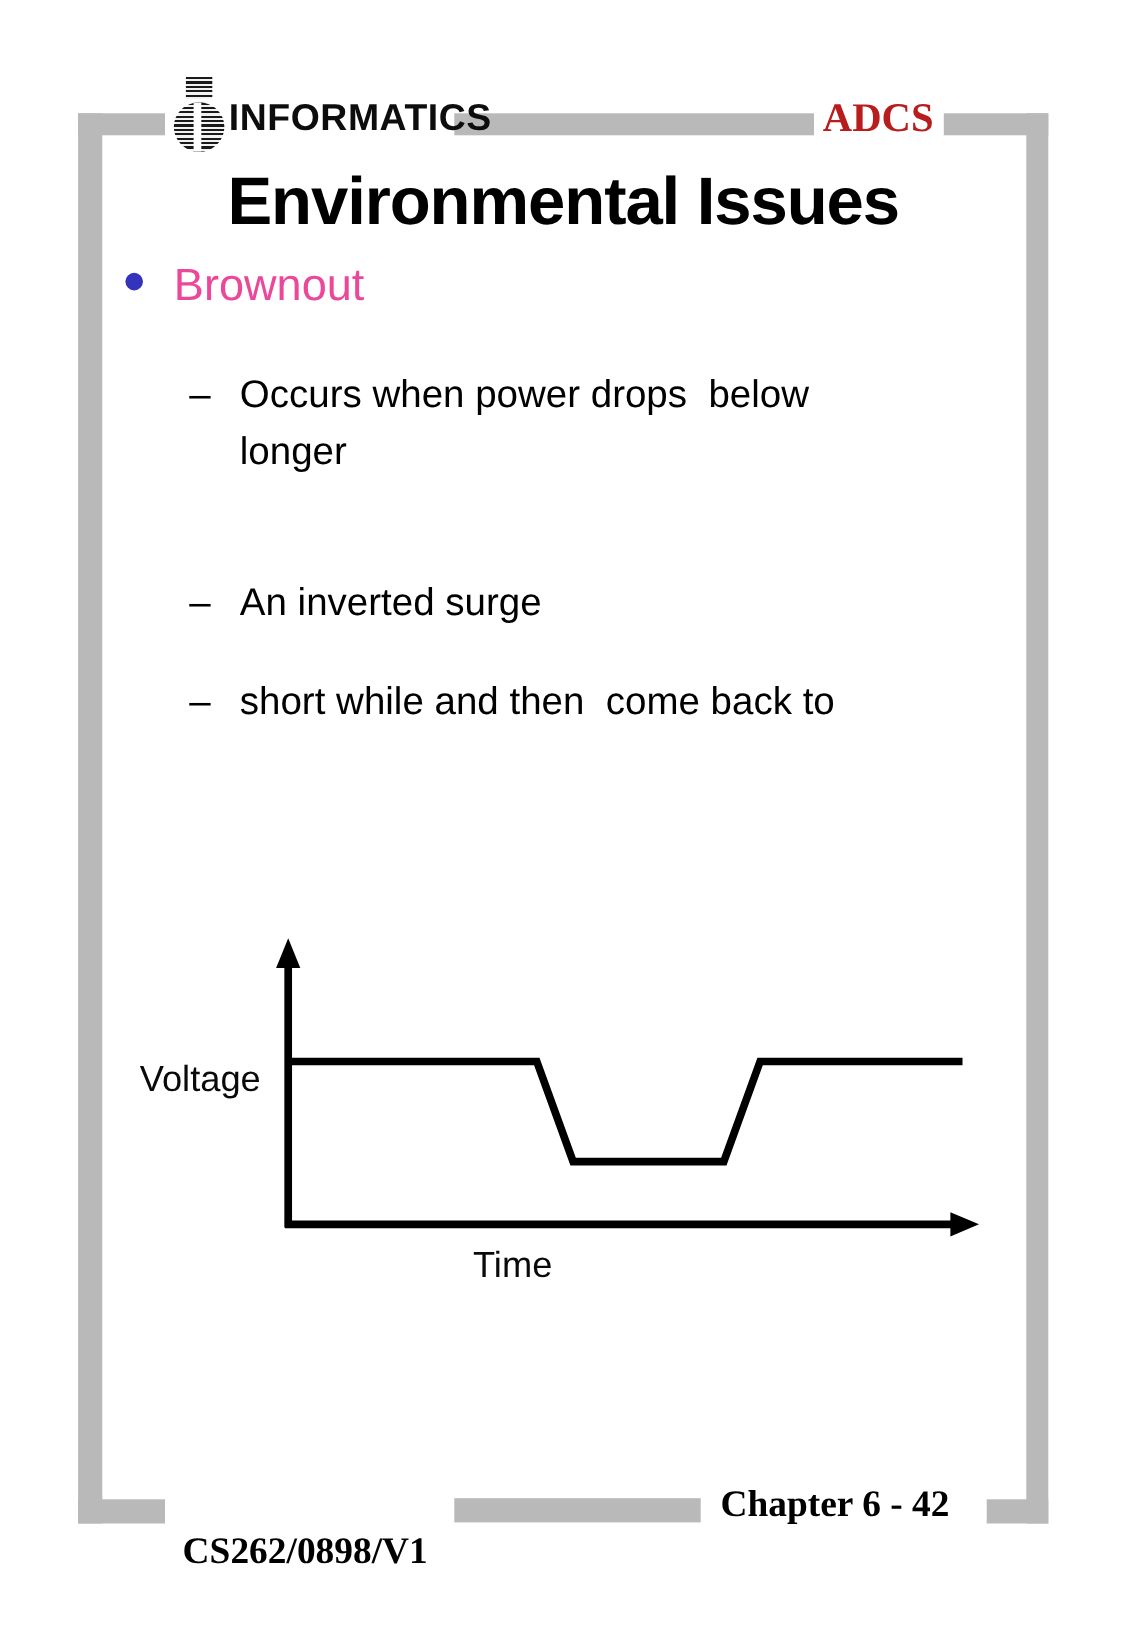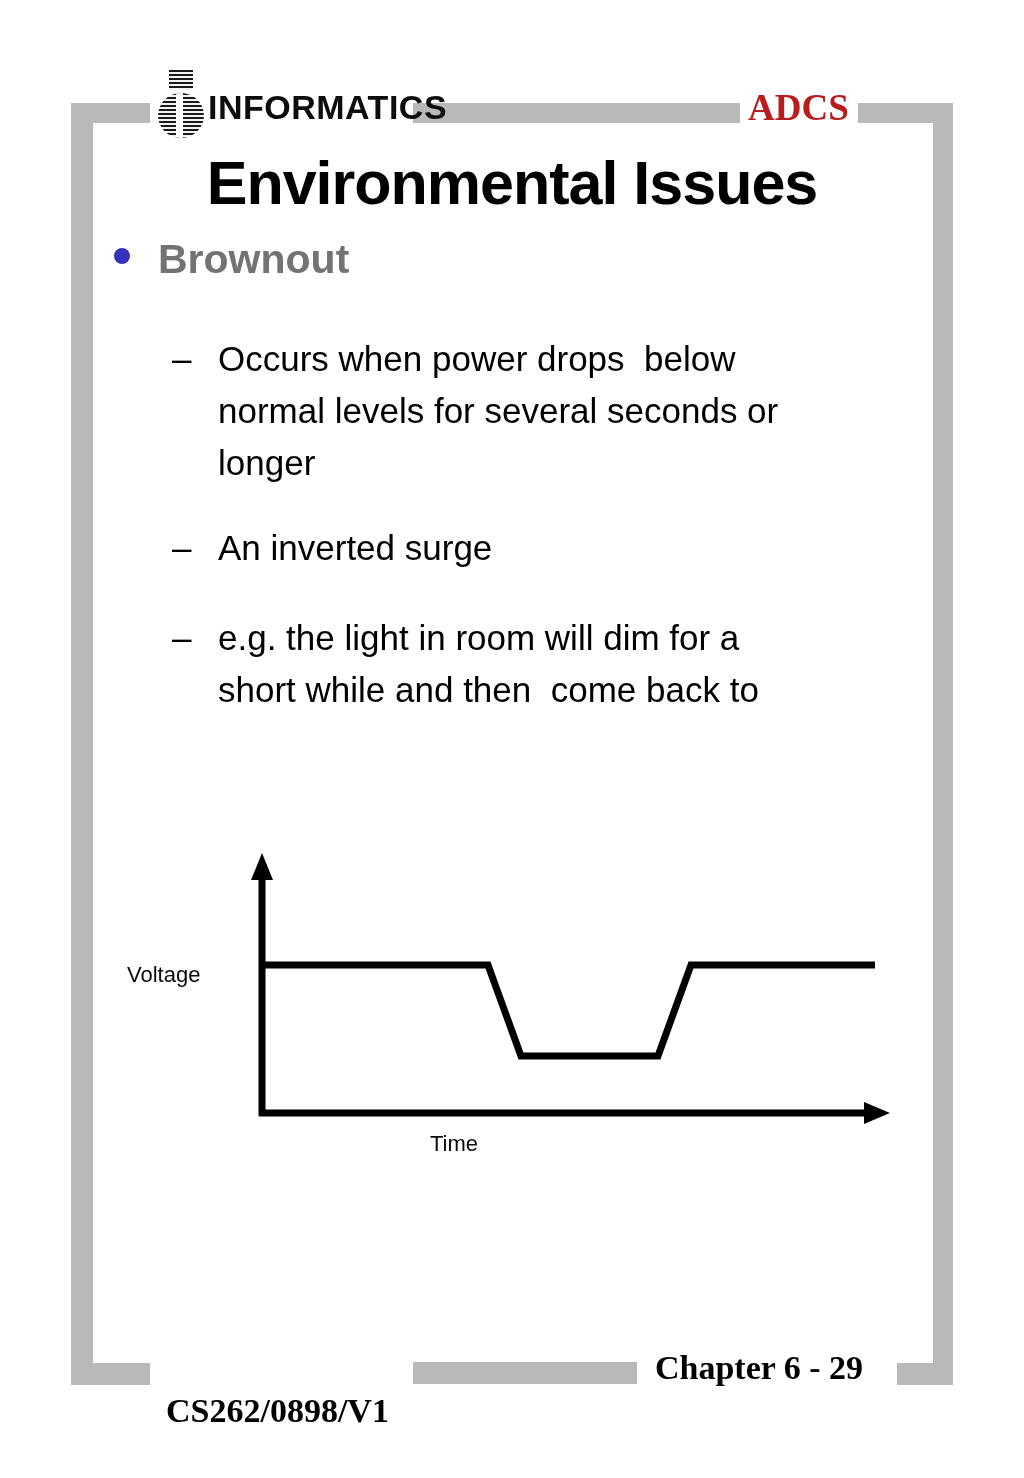--- a/index.html
+++ b/index.html
@@ -32,30 +32,30 @@
   .title{
     position:absolute;left:72px;top:148px;width:880px;text-align:center;
     font-size:61px;font-weight:700;letter-spacing:-1px;
   }
   .main-bullet{position:absolute;left:110px;top:236px;}
   .main-bullet .dot{
     position:absolute;left:4px;top:12px;width:16px;height:16px;border-radius:50%;
     background:#3333bb;
   }
   .main-bullet .label{
-    position:absolute;left:48px;top:0;font-size:41px;font-weight:700;
-    color:#737373;white-space:nowrap;
+    position:absolute;left:48px;top:0;font-size:41px;font-weight:400;
+    color:#ec4899;white-space:nowrap;
   }
   .sub-bullet{position:absolute;left:172px;width:730px;font-size:35px;line-height:52px;}
   .sub-bullet .dash{position:absolute;left:0;top:0;}
   .sub-lines{position:absolute;left:46px;top:0;width:690px;}
   .sub-line{white-space:pre;}
   
   .chart-svg{position:absolute;left:100px;top:848px;}
-  .axis-label{position:absolute;font-size:22px;color:#0a0a0a;}
+  .axis-label{position:absolute;font-size:33px;color:#0a0a0a;}
   .label-voltage{left:127px;top:962px;}
   .label-time{left:430px;top:1131px;width:212px;text-align:left;}
   
   .footer-left{
     position:absolute;left:166px;top:1392px;font-size:34px;font-weight:700;
     font-family:"Liberation Serif", serif;white-space:nowrap;text-align:center;
   }
   .footer-right{
     position:absolute;left:655px;top:1349px;font-size:34px;font-weight:700;
     font-family:"Liberation Serif", serif;white-space:nowrap;
@@ -87,47 +87,45 @@
 
   <div class="main-bullet">
     <span class="dot"></span>
     <span class="label">Brownout</span>
   </div>
 
   <div class="sub-bullet" style="top:333px;">
     <span class="dash">–</span>
     <div class="sub-lines">
       <div class="sub-line">Occurs when power drops  below</div>
-      <div class="sub-line">normal levels for several seconds or</div>
       <div class="sub-line">longer</div>
     </div>
   </div>
 
   <div class="sub-bullet" style="top:522px;">
     <span class="dash">–</span>
     <div class="sub-lines">
       <div class="sub-line">An inverted surge</div>
     </div>
   </div>
 
   <div class="sub-bullet" style="top:612px;">
     <span class="dash">–</span>
     <div class="sub-lines">
-      <div class="sub-line">e.g. the light in room will dim for a</div>
       <div class="sub-line">short while and then  come back to</div>
     </div>
   </div>
 
   <svg class="chart-svg" width="800" height="300" viewBox="0 0 800 300">
     <line x1="162" y1="22" x2="162" y2="268" stroke="#000" stroke-width="7"></line>
     <polygon points="162,5 151,32 173,32" fill="#000"></polygon>
     <line x1="159" y1="265" x2="770" y2="265" stroke="#000" stroke-width="7"></line>
     <polygon points="790,265 764,254 764,276" fill="#000"></polygon>
     <polyline points="165,117 388,117 421,208 558,208 591,117 775,117" fill="none" stroke="#000" stroke-width="7" stroke-linejoin="miter"></polyline>
   </svg>
   <div class="axis-label label-voltage">Voltage</div>
   <div class="axis-label label-time">Time</div>
 
   <div class="bar" style="left:413px;top:1362px;width:224px;height:22px;"></div>
   <div class="footer-left">CS262/0898/V1</div>
-  <div class="footer-right">Chapter 6 - 29</div>
+  <div class="footer-right">Chapter 6 - 42</div>
 
 </div>
 
 </body></html>

